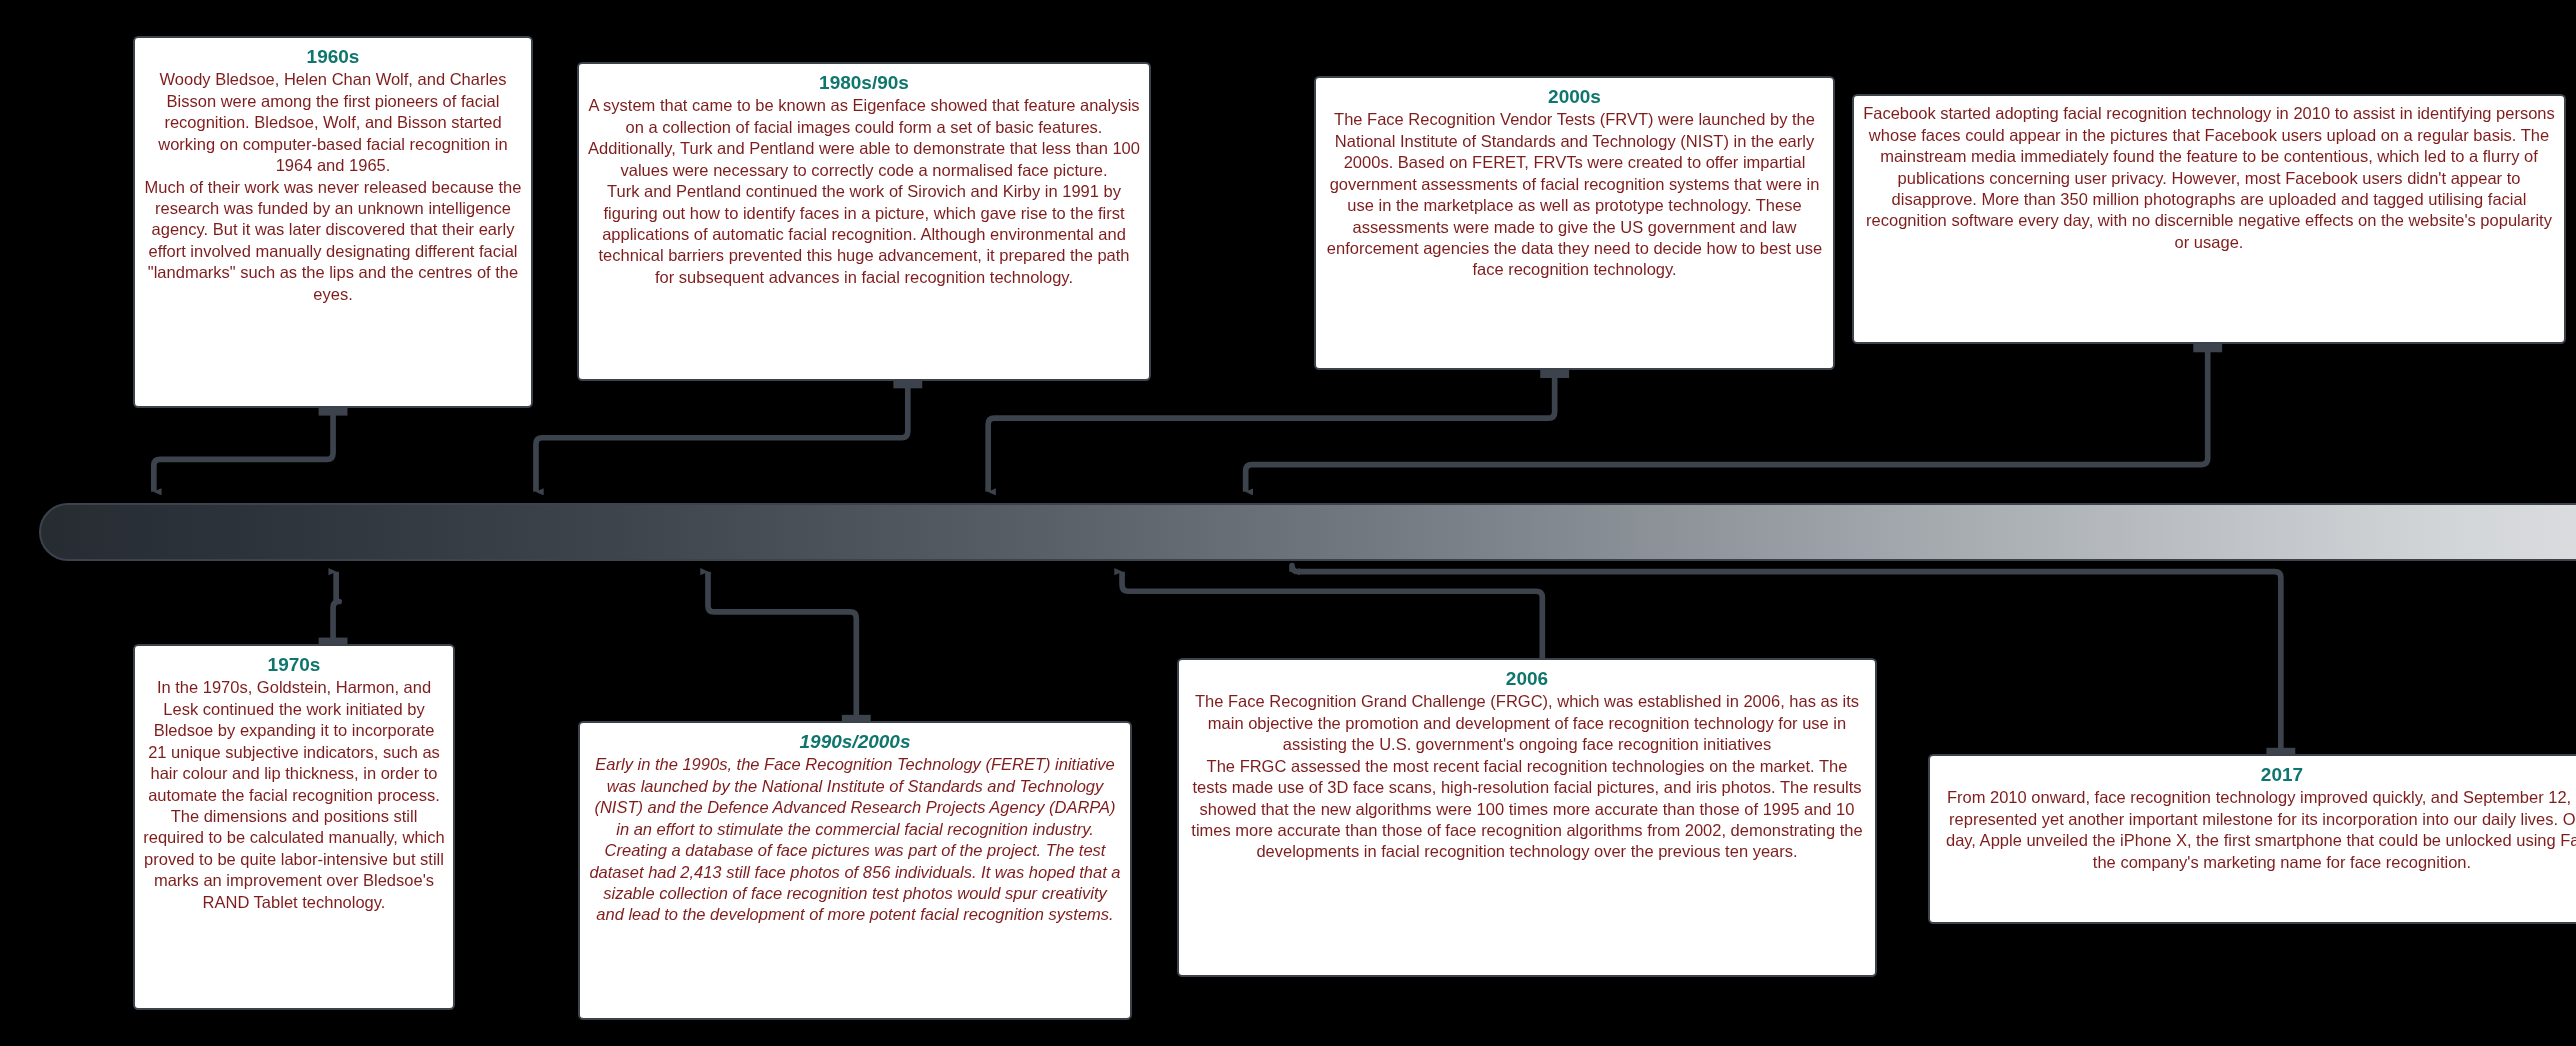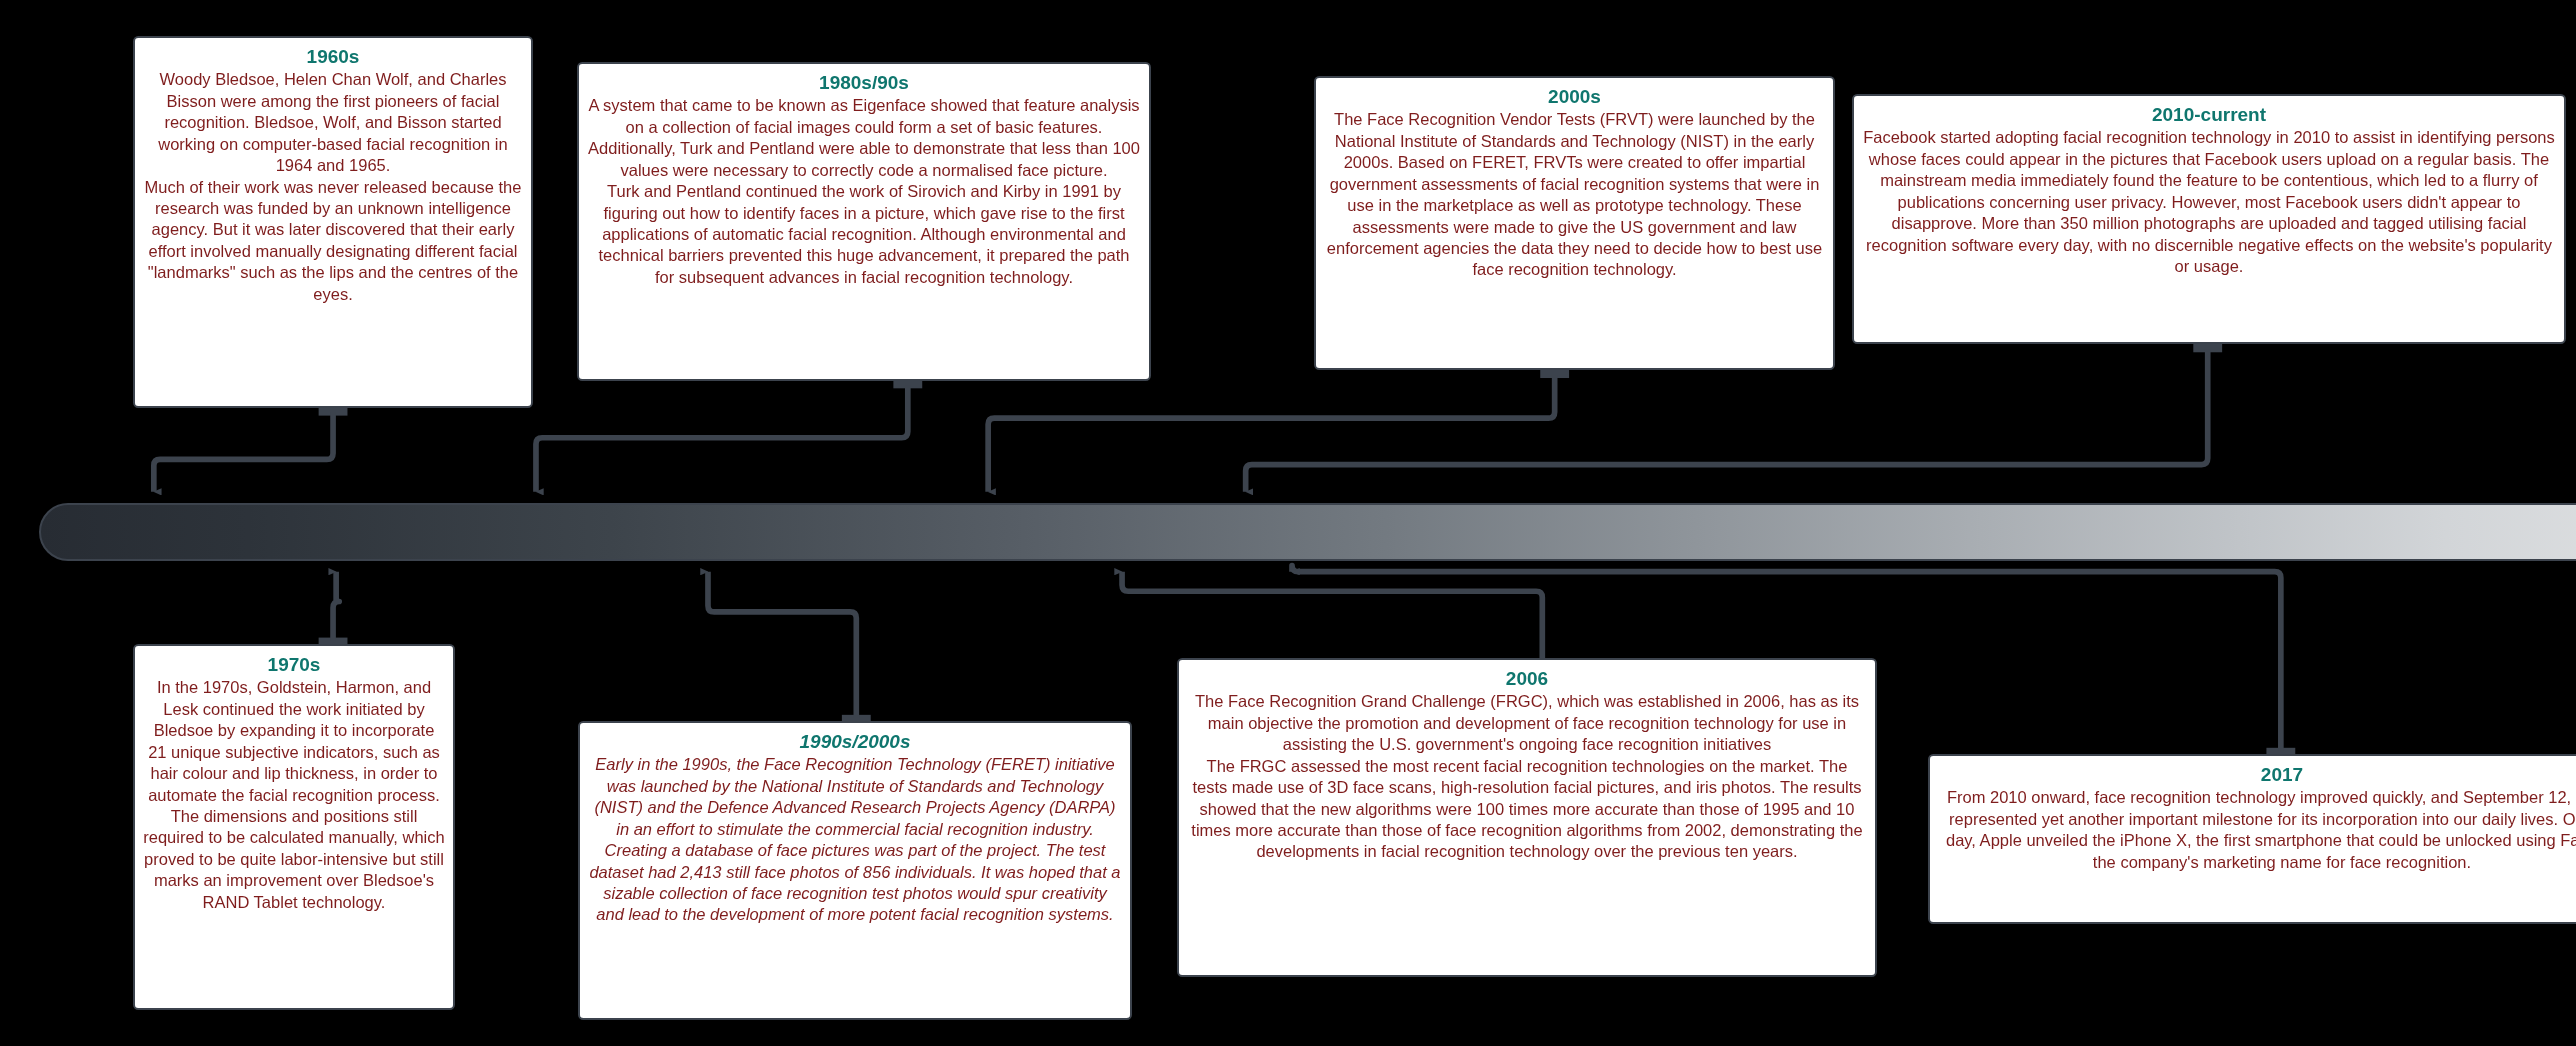--- a/index.html
+++ b/index.html
@@ -125,21 +125,20 @@
     <div class="card-body">A system that came to be known as Eigenface showed that feature analysis on a collection of facial images could form a set of basic features. Additionally, Turk and Pentland were able to demonstrate that less than 100 values were necessary to correctly code a normalised face picture.
 Turk and Pentland continued the work of Sirovich and Kirby in 1991 by figuring out how to identify faces in a picture, which gave rise to the first applications of automatic facial recognition. Although environmental and technical barriers prevented this huge advancement, it prepared the path for subsequent advances in facial recognition technology.</div>
   </div>
 
   <div class="card" style="left:1294px; top:76px; width:521px; height:294px;margin-left:20px;">
     <div class="card-title">2000s</div>
     <div class="card-body">The Face Recognition Vendor Tests (FRVT) were launched by the National Institute of Standards and Technology (NIST) in the early 2000s. Based on FERET, FRVTs were created to offer impartial government assessments of facial recognition systems that were in use in the marketplace as well as prototype technology. These assessments were made to give the US government and law enforcement agencies the data they need to decide how to best use face recognition technology.</div>
   </div>
 
   <div class="card" style="left:1852px; top:94px; width:714px; height:250px;">
-    <div class="card-title">2010-current</div>
     <div class="card-body">Facebook started adopting facial recognition technology in 2010 to assist in identifying persons whose faces could appear in the pictures that Facebook users upload on a regular basis. The mainstream media immediately found the feature to be contentious, which led to a flurry of publications concerning user privacy. However, most Facebook users didn't appear to disapprove. More than 350 million photographs are uploaded and tagged utilising facial recognition software every day, with no discernible negative effects on the website's popularity or usage.</div>
   </div>
 
   <div class="card" style="left:133px; top:644px; width:322px; height:366px;">
     <div class="card-title">1970s</div>
     <div class="card-body">In the 1970s, Goldstein, Harmon, and Lesk continued the work initiated by Bledsoe by expanding it to incorporate 21 unique subjective indicators, such as hair colour and lip thickness, in order to automate the facial recognition process.
 The dimensions and positions still required to be calculated manually, which proved to be quite labor-intensive but still marks an improvement over Bledsoe's RAND Tablet technology.</div>
   </div>
 
   <div class="card" style="left:578px; top:721px; width:554px; height:299px;font-style:italic;">

